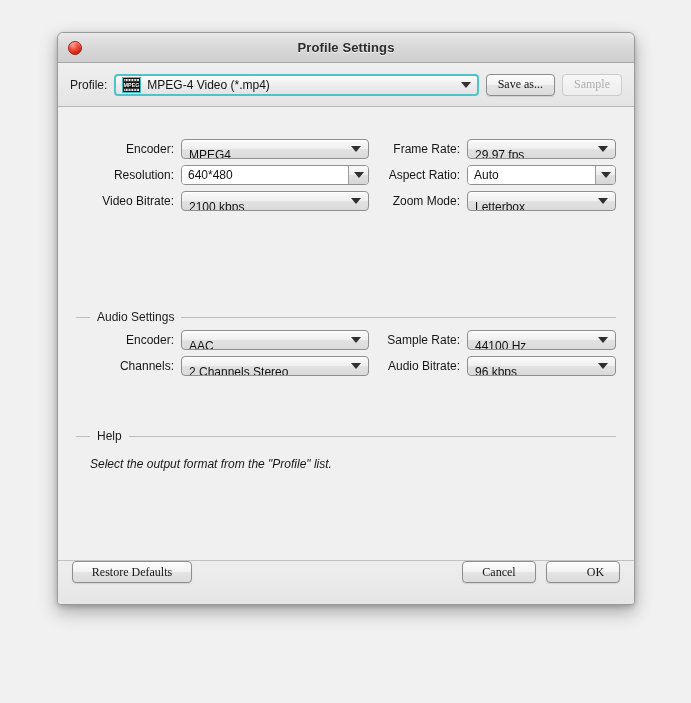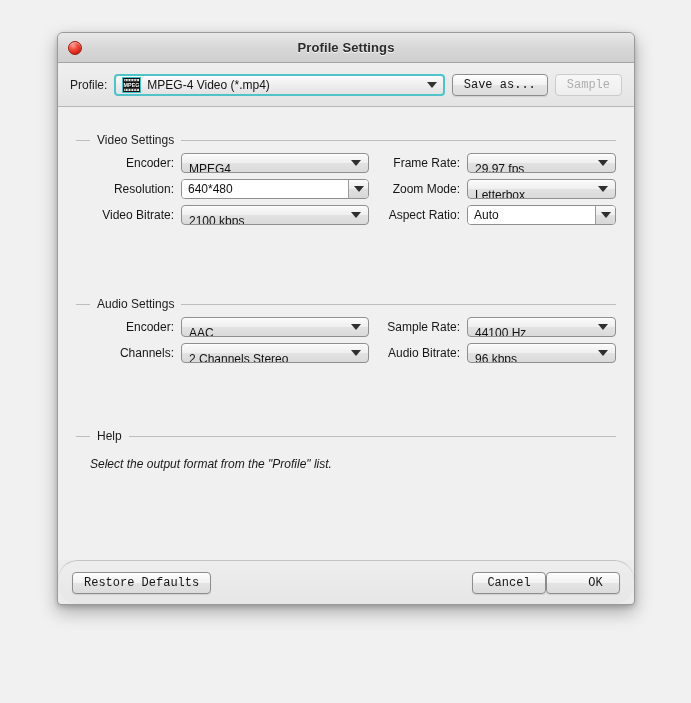--- a/index.html
+++ b/index.html
@@ -135,21 +135,21 @@
     background: linear-gradient(to bottom, #fdfdfd 0%, #f2f2f2 48%, #e4e4e4 52%, #dcdcdc 100%);
     border: 1px solid #8d8d8d;
     border-radius: 4px;
     box-shadow: 0 1px 0 rgba(255,255,255,0.85) inset,
                 0 1px 1px rgba(0,0,0,0.10);
     cursor: default;
     display: inline-flex;
     align-items: center;
     justify-content: center;
     white-space: nowrap;
-    font-family: Liberation Mono, monospace;
+    font-family: Liberation Serif, serif;
   }
 
   .btn.disabled {
     color: #aeaeae;
     border-color: #cbcbcb;
     background: linear-gradient(to bottom, #f7f7f7 0%, #eeeeee 100%);
     box-shadow: none;
   }
 
   
@@ -307,28 +307,27 @@
     padding-left: 14px;
     font-style: italic;
   }
 
   
   .footer {
     flex: 0 0 44px;
     background: linear-gradient(to bottom, #eeeeee 0%, #e6e6e6 100%);
     border-top: 1px solid #c3c3c3;
     display: flex;
-    align-items: center;
+    align-items: flex-start;
     padding: 0 14px;
-    border-radius: 20px;
   }
 
   .footer .spacer { flex: 1; }
   .footer .btn { min-width: 74px; }
-  .footer .btn + .btn { margin-left: 0; padding-left: 36px; }
+  .footer .btn + .btn { margin-left: 10px; padding-left: 36px; }
   .footer .btn.wide { min-width: 120px; }
 </style>
 </head>
 <body>
 
 <div class="window">
 
   <div class="titlebar">
     <div class="close-btn"></div>
     <div class="title-text">Profile Settings</div>
@@ -362,25 +361,20 @@
       <span class="arrow-dn"></span>
     </div>
 
     <button class="btn">Save as...</button>
     <button class="btn disabled">Sample</button>
   </div>
 
   <div class="content">
 
     <div class="group" style="top:26px;">
-      <div class="group-head">
-        <span class="lead"></span>
-        <span class="group-title">Video Settings</span>
-        <span class="rule"></span>
-      </div>
 
       <div class="cols">
         <div class="col-left">
 
           <div class="row">
             <span class="field-label">Encoder:</span>
             <div class="popup">
               <span class="val">MPEG4</span>
               <span class="tri"></span>
             </div>
@@ -410,42 +404,42 @@
 
           <div class="row">
             <span class="field-label">Frame Rate:</span>
             <div class="popup">
               <span class="val">29.97 fps</span>
               <span class="tri"></span>
             </div>
           </div>
 
           <div class="row">
-            <span class="field-label">Zoom Mode:</span>
-            <div class="popup">
-              <span class="val">Letterbox</span>
-              <span class="tri"></span>
-            </div>
-          </div>
-
-          <div class="row">
             <span class="field-label">Aspect Ratio:</span>
             <div class="combo">
               <span class="text">Auto</span>
               <span class="cbtn">
                 <span class="tri"></span>
               </span>
             </div>
           </div>
 
+          <div class="row">
+            <span class="field-label">Zoom Mode:</span>
+            <div class="popup">
+              <span class="val">Letterbox</span>
+              <span class="tri"></span>
+            </div>
+          </div>
+
         </div>
       </div>
     </div>
 
-    <div class="group" style="top:190px;">
+    <div class="group" style="top:203px;">
       <div class="group-head">
         <span class="lead"></span>
         <span class="group-title">Audio Settings</span>
         <span class="rule"></span>
       </div>
 
       <div class="cols">
         <div class="col-left">
 
           <div class="row">

